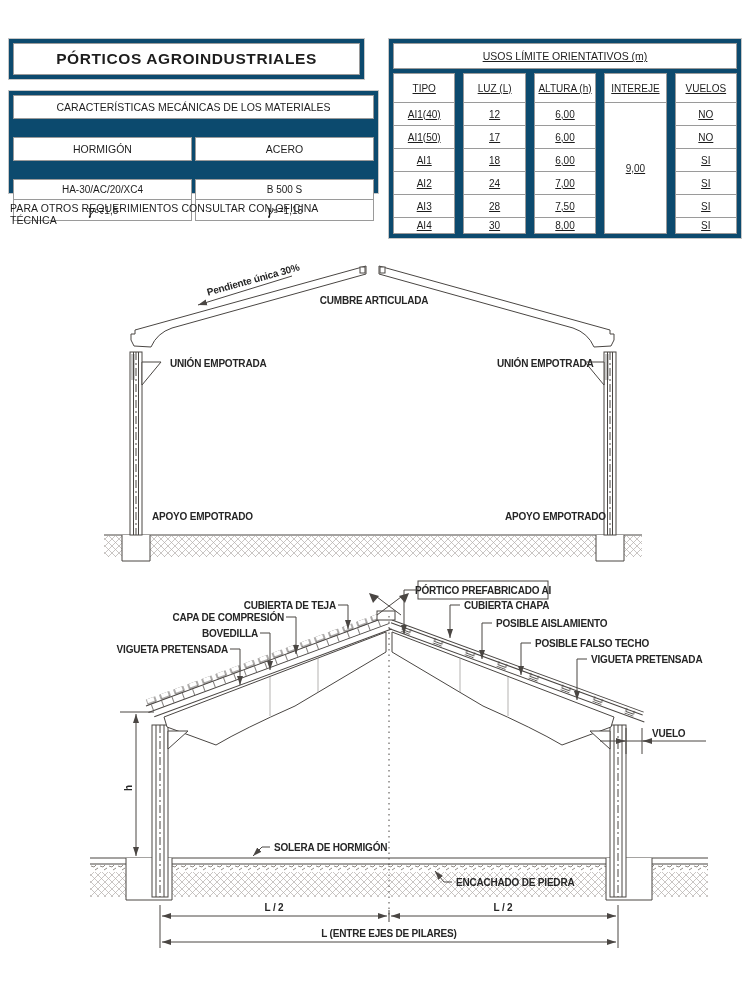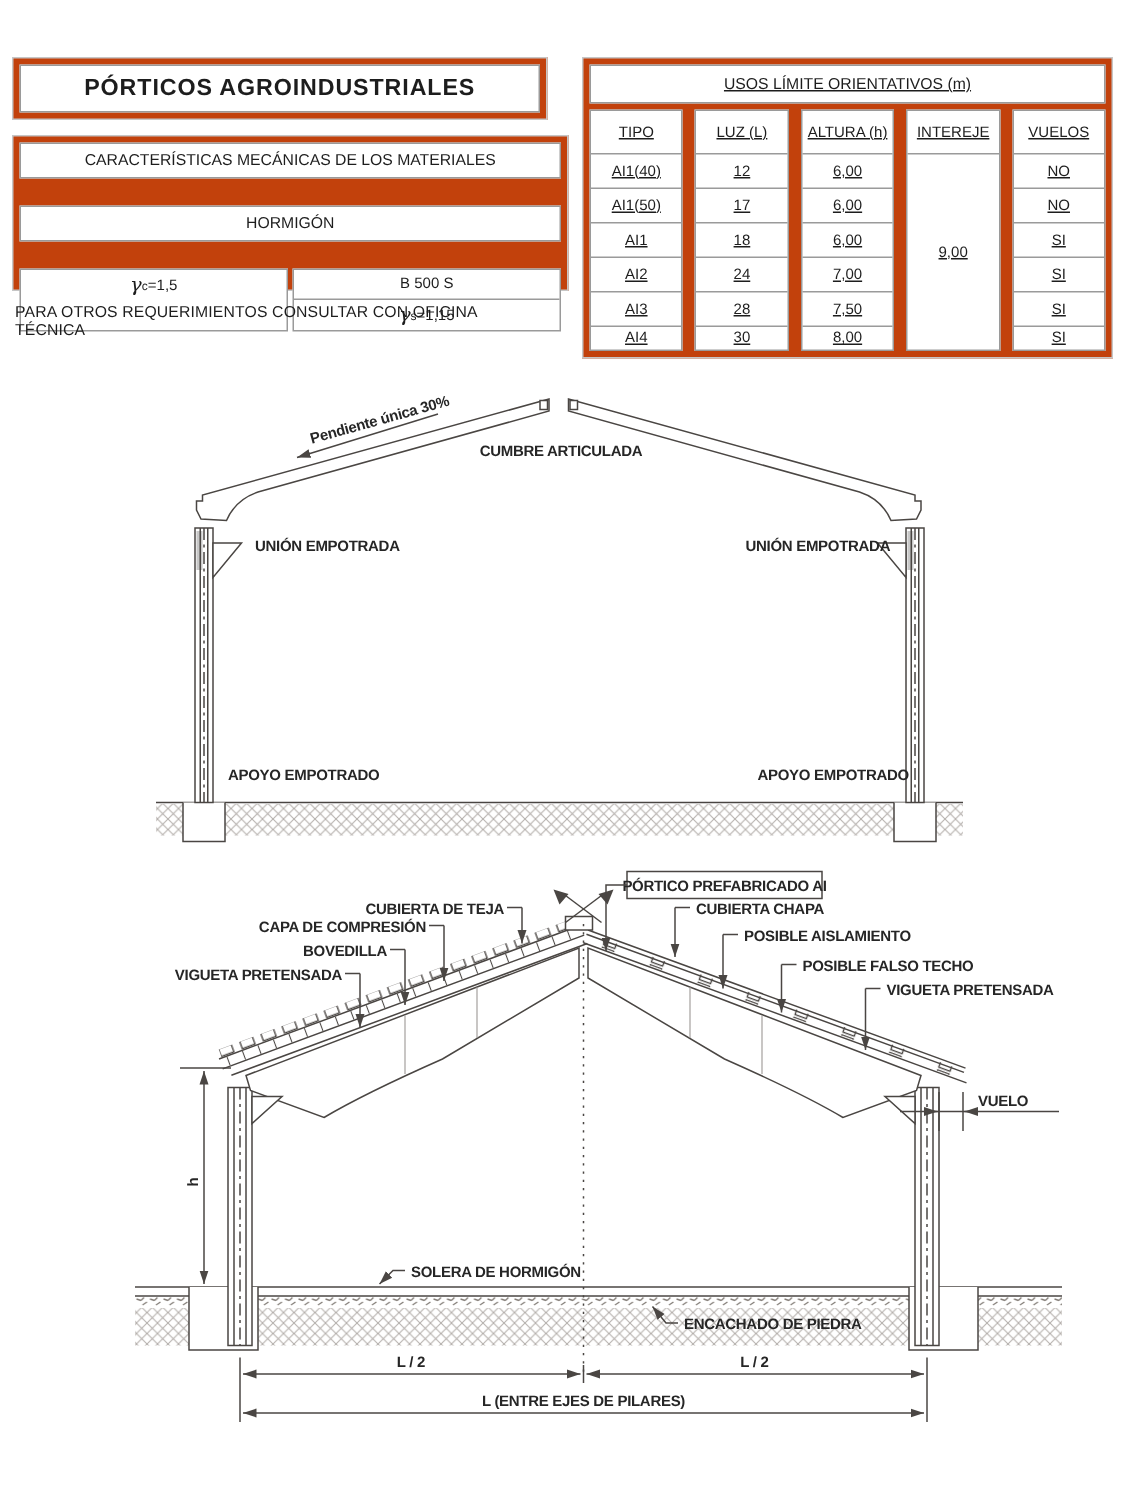--- a/index.html
+++ b/index.html
@@ -1,18 +1,18 @@
 <!DOCTYPE html>
 <html><head>
 <meta charset="utf-8">
 <style>
   html,body{margin:0;padding:0;background:#fff;}
   #page{position:relative;width:750px;height:991px;background:#fff;overflow:hidden;
         font-family:"Liberation Sans",sans-serif;color:#1d1d1d;}
-  .panel{position:absolute;background:#c2410c;border:1px solid #c6c6c6;box-sizing:border-box;}
+  .panel{position:absolute;background:#0c4a6e;border:1px solid #c6c6c6;box-sizing:border-box;}
   .wbox{background:#fff;border:1px solid #9a9a9a;box-sizing:border-box;}
   .ctr{display:flex;align-items:center;justify-content:center;text-align:center;}
   #title-panel{left:8px;top:38px;width:357px;height:42px;padding:4px;}
   #title-box{width:100%;height:100%;font-size:15.5px;font-weight:bold;letter-spacing:.6px;}
   #materials-panel{left:8px;top:90px;width:371px;height:104px;padding:4px;}
   .mat-head{height:24px;font-size:10.5px;}
   .mat-row{display:flex;gap:3px;margin-top:18px;}
   .mat-cell{flex:1;height:24px;font-size:10.5px;}
   .mat-bottom{flex:1;height:42px;display:flex;flex-direction:column;}
   .mat-sub{height:21px;box-sizing:border-box;font-size:10px;}
@@ -40,23 +40,25 @@
 <div id="page">
 
   <div class="panel" id="title-panel">
     <div class="wbox ctr" id="title-box">PÓRTICOS AGROINDUSTRIALES</div>
   </div>
 
   <div class="panel" id="materials-panel">
     <div class="wbox ctr mat-head">CARACTERÍSTICAS MECÁNICAS DE LOS MATERIALES</div>
     <div class="mat-row">
       <div class="wbox ctr mat-cell">HORMIGÓN</div>
+      <div class="wbox ctr mat-cell">ACERO</div>
     </div>
     <div class="mat-row">
       <div class="wbox mat-bottom">
+        <div class="ctr mat-sub first">HA-30/AC/20/XC4</div>
         <div class="ctr mat-sub">
           <span class="gamma">γ</span>
             <span class="gsub">c</span>
             <span> =1,5</span>
         </div>
       </div>
       <div class="wbox mat-bottom">
         <div class="ctr mat-sub first">B 500 S</div>
         <div class="ctr mat-sub">
           <span class="gamma">γ</span>

